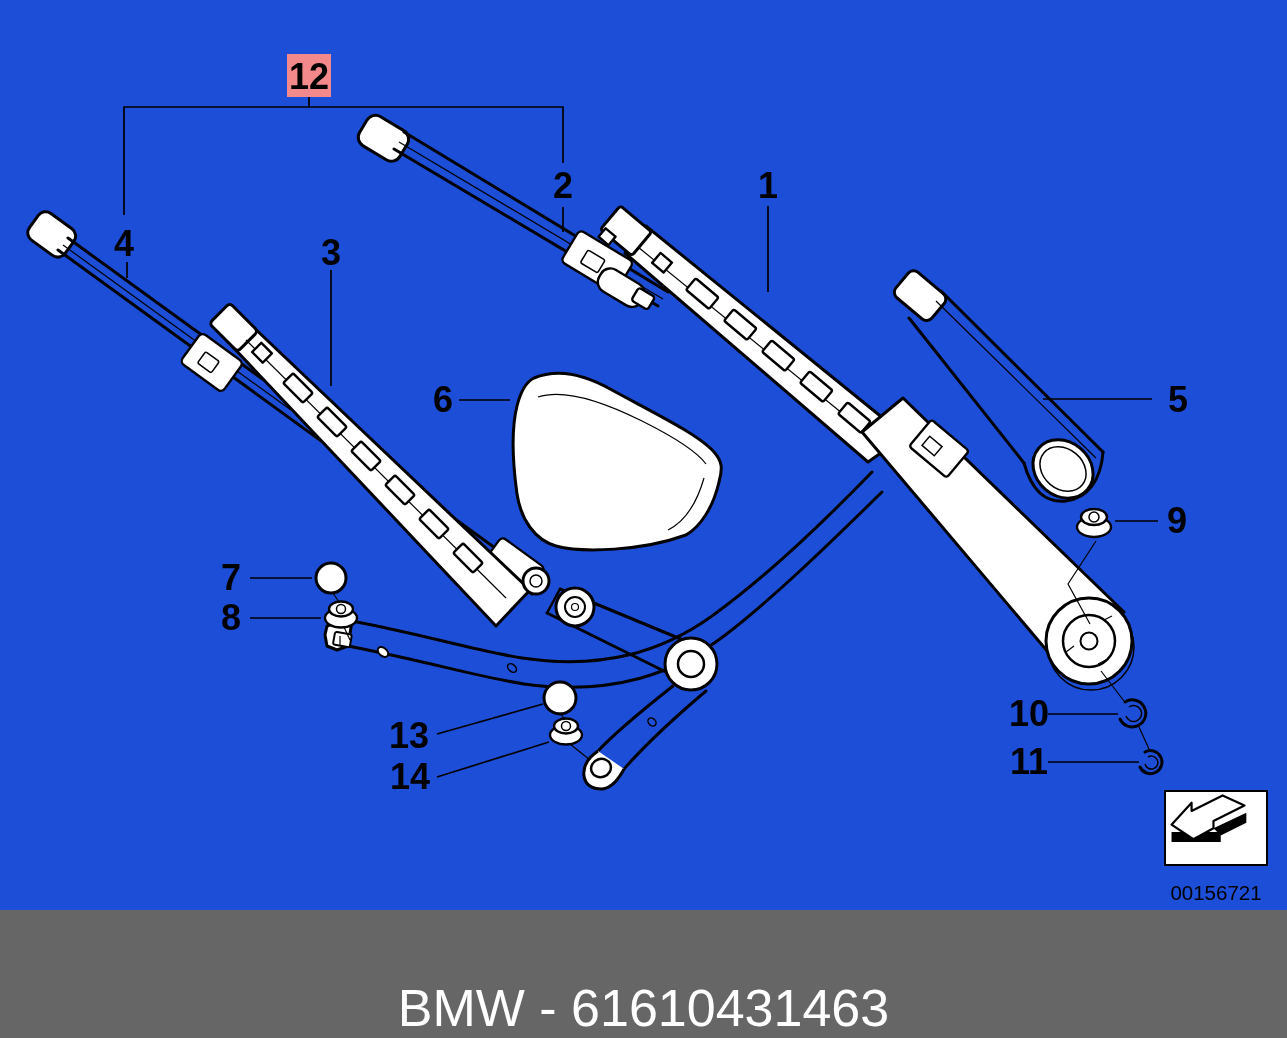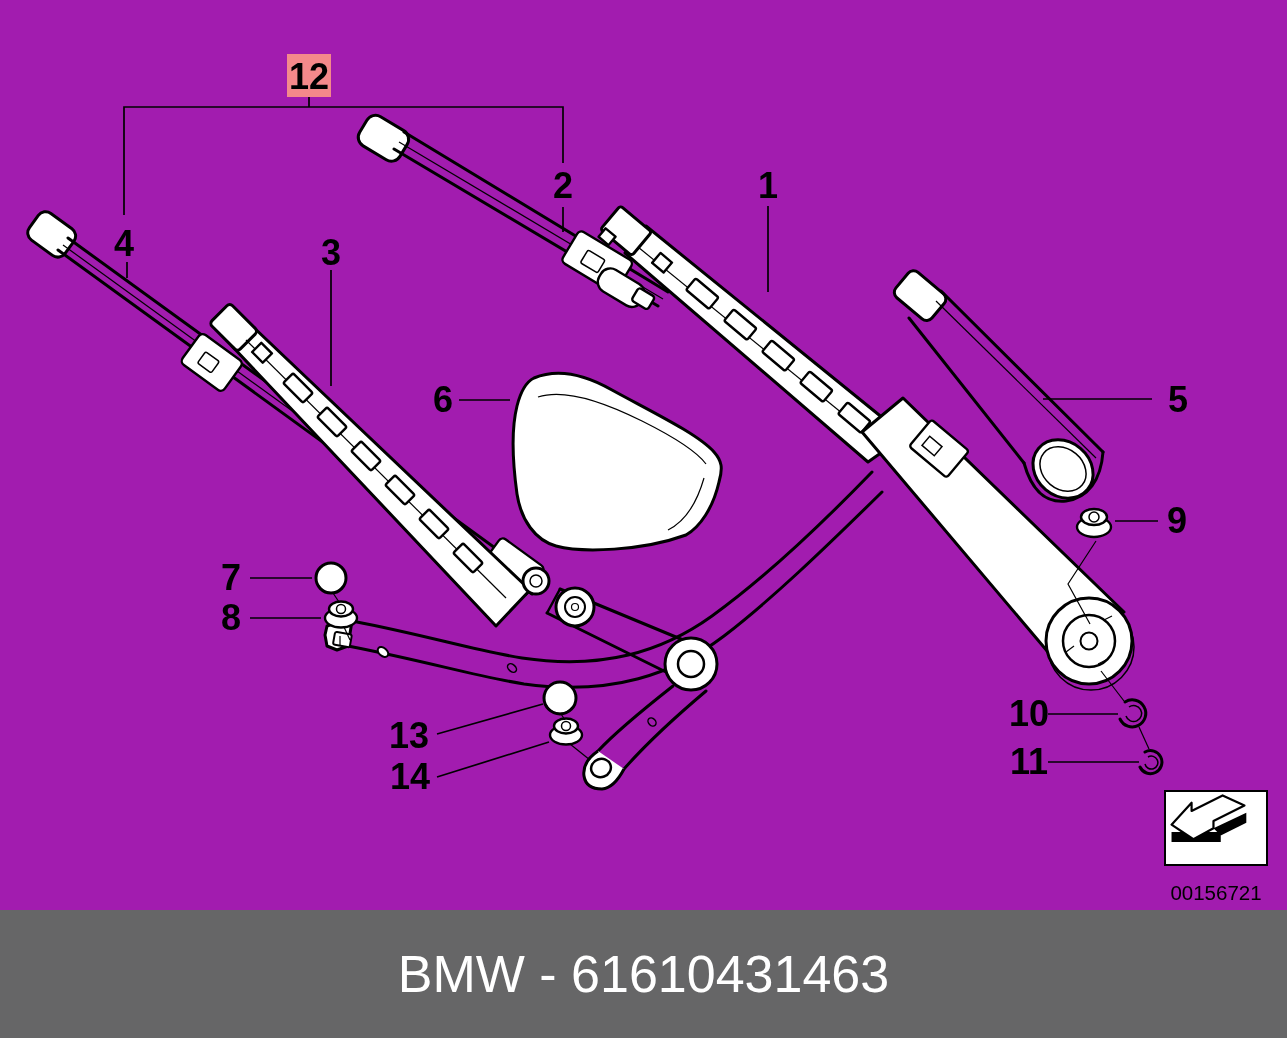--- a/index.html
+++ b/index.html
@@ -1,27 +1,27 @@
 <!DOCTYPE html>
 <html><head>
 <meta charset="utf-8">
 <style>
   html,body{margin:0;padding:0;background:#fff;}
-  .stage{position:relative;width:1287px;height:1038px;background:#a21caf;overflow:hidden;
+  .stage{position:relative;width:1287px;height:1038px;background:#1d4ed8;overflow:hidden;
          font-family:"Liberation Sans",sans-serif;}
   .stage svg{position:absolute;left:0;top:0;}
   svg .outline{fill:#ffffff;stroke:#000;stroke-width:3;stroke-linejoin:round;}
   svg .stroke3{fill:none;stroke:#000;stroke-width:3;stroke-linecap:round;}
   svg .stroke2{fill:#ffffff;stroke:#000;stroke-width:2.4;stroke-linejoin:round;}
   svg .thin{fill:none;stroke:#000;stroke-width:1.2;}
   svg .leader{fill:none;stroke:#000;stroke-width:1.7;}
   svg .callout{font-family:"Liberation Sans",sans-serif;font-weight:bold;font-size:36px;
                fill:#000;text-anchor:middle;}
   .footer{position:absolute;left:0;top:910px;width:1287px;height:128px;background:#666667;
-          display:flex;align-items:center;justify-content:center;gap:68px;}
+          display:flex;align-items:flex-end;justify-content:center;gap:68px;}
   .footer span{color:#ffffff;font-size:52px;letter-spacing:0;
                font-family:"Liberation Sans",sans-serif;}
   .stamp{position:absolute;left:1163px;top:790px;width:106px;text-align:center;}
   .stamp-box{width:100px;height:72px;border:2.5px solid #000;background:#fff;margin:0 auto;
              display:flex;align-items:center;justify-content:center;}
   .stamp-code{display:block;margin-top:15px;font-size:20.5px;color:#000;
               font-family:"Liberation Sans",sans-serif;}
 </style>
 </head>
 <body>

